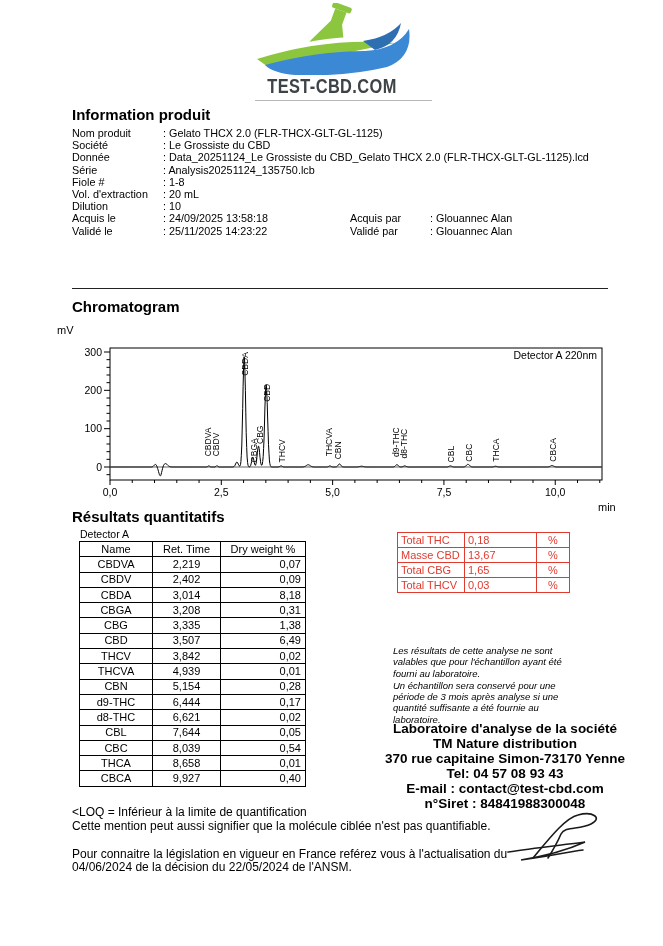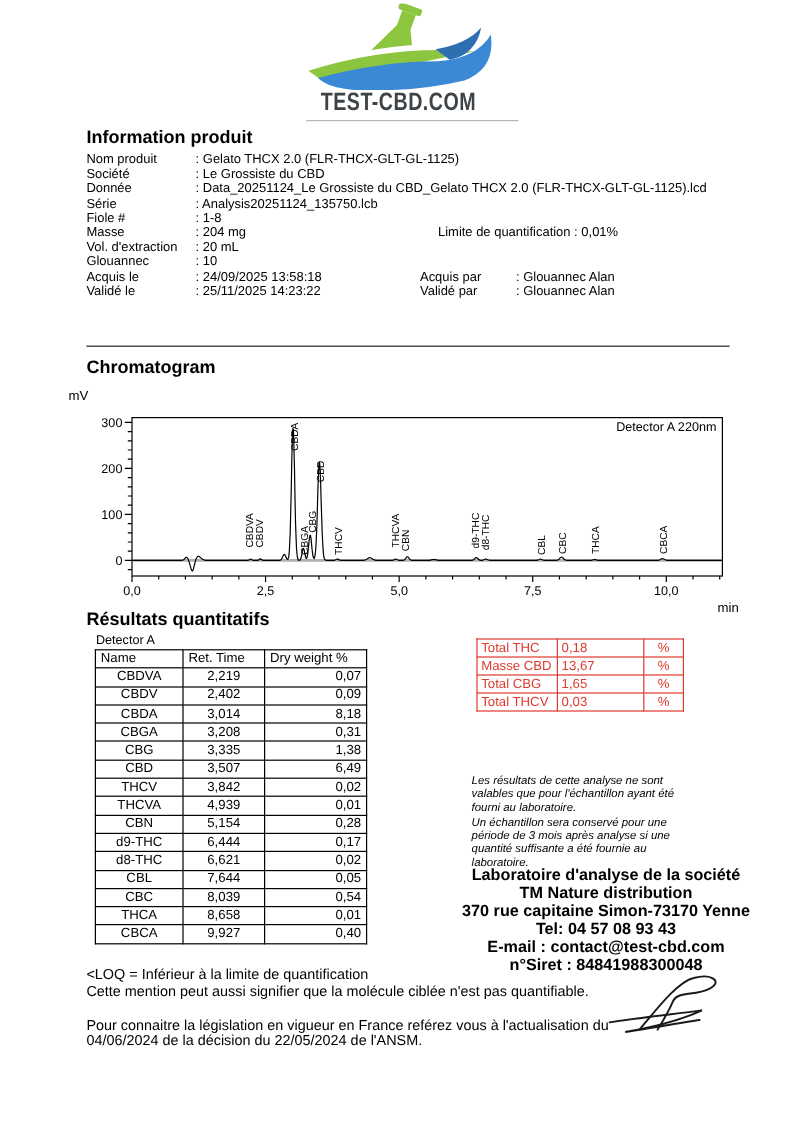--- a/index.html
+++ b/index.html
@@ -15,21 +15,21 @@
   
   .info-row{position:relative;height:12.2px;font-size:10.8px;line-height:12.2px;white-space:nowrap}
   .info-row .lab{display:inline-block;width:91px}
   .info-row .extra{position:absolute;top:0}
   .separator{width:536px;height:1px;background:#222}
   .small-lbl{font-size:11px;white-space:nowrap}
   
   table{border-collapse:collapse}
   .results-table th,.results-table td{border:1px solid #000;font-size:11px;font-weight:normal;
         height:15.3px;line-height:1;padding:0 4px;white-space:nowrap}
-  .results-table th{text-align:left}
+  .results-table th{text-align:center}
   .results-table .c-name{width:73px;text-align:center}
   .results-table .c-rt{width:68px;text-align:center}
   .results-table .c-wt{width:85px;text-align:right}
   
   .totals-table th,.totals-table td{border:1px solid var(--red);color:var(--red);font-size:11px;
         height:15px;line-height:1;padding:0 3px;white-space:nowrap}
   .totals-table .t-label{width:67px;text-align:left}
   .totals-table .t-val{width:72px;}
   .totals-table .t-pct{width:33px;text-align:center}
   
@@ -56,23 +56,22 @@
 <div class="abs logo-text" style="left:237px;top:74px">TEST-CBD.COM</div>
 <div class="abs logo-underline" style="left:255px;top:100px"></div>
 
 <div class="abs sec-title" style="left:72px;top:106px">Information produit</div>
 <div class="abs" style="left:72px;top:127px;width:591px">
     <div class="info-row"><span class="lab">Nom produit</span><span class="val">: Gelato THCX 2.0 (FLR-THCX-GLT-GL-1125)</span></div>
     <div class="info-row"><span class="lab">Société</span><span class="val">: Le Grossiste du CBD</span></div>
     <div class="info-row"><span class="lab">Donnée</span><span class="val">: Data_20251124_Le Grossiste du CBD_Gelato THCX 2.0 (FLR-THCX-GLT-GL-1125).lcd</span></div>
     <div class="info-row"><span class="lab">Série</span><span class="val">: Analysis20251124_135750.lcb</span></div>
     <div class="info-row"><span class="lab">Fiole #</span><span class="val">: 1-8</span></div>
-    <div class="info-row"><span class="lab">Masse</span><span class="val">: 204 mg</span><span class="extra" style="left: 293px;">Limite de quantification : 0,01%</span></div>
     <div class="info-row"><span class="lab">Vol. d'extraction</span><span class="val">: 20 mL</span></div>
-    <div class="info-row"><span class="lab">Glouannec</span><span class="val">: 10</span></div>
+    <div class="info-row"><span class="lab">Dilution</span><span class="val">: 10</span></div>
     <div class="info-row"><span class="lab">Acquis le</span><span class="val">: 24/09/2025 13:58:18</span><span class="extra" style="left: 278px; text-align: right;">Acquis par</span><span class="extra" style="left: 358px;">: Glouannec Alan</span></div>
     <div class="info-row"><span class="lab">Validé le</span><span class="val">: 25/11/2025 14:23:22</span><span class="extra" style="left: 278px;">Validé par</span><span class="extra" style="left: 358px;">: Glouannec Alan</span></div>
   </div>
 
 <div class="abs separator" style="left:72px;top:288px"></div>
 
 <div class="abs sec-title" style="left:72px;top:298px">Chromatogram</div>
 <div class="abs small-lbl" style="left:57px;top:324px">mV</div>
 <svg class="abs" style="left:0;top:330px" width="663" height="192" viewBox="0 330 663 192">
     <line x1="111" y1="467" x2="601" y2="467" stroke="#b0b0b0" stroke-width="2.2"></line>

